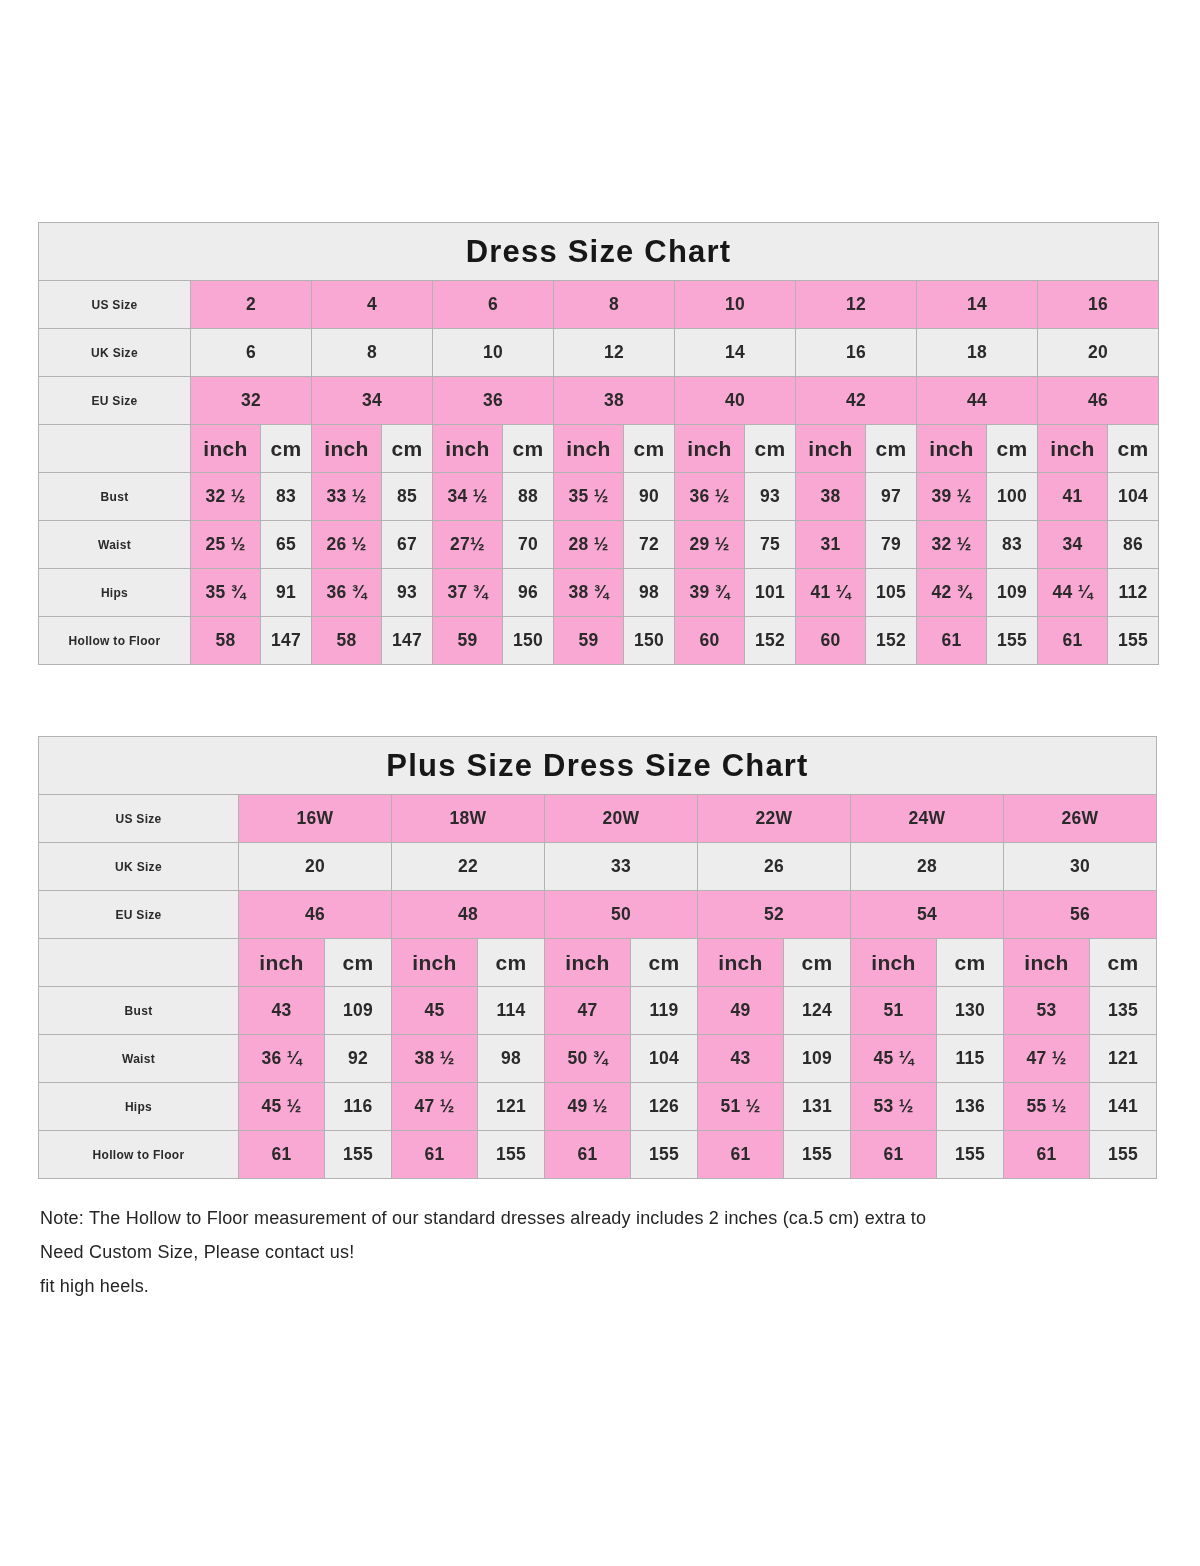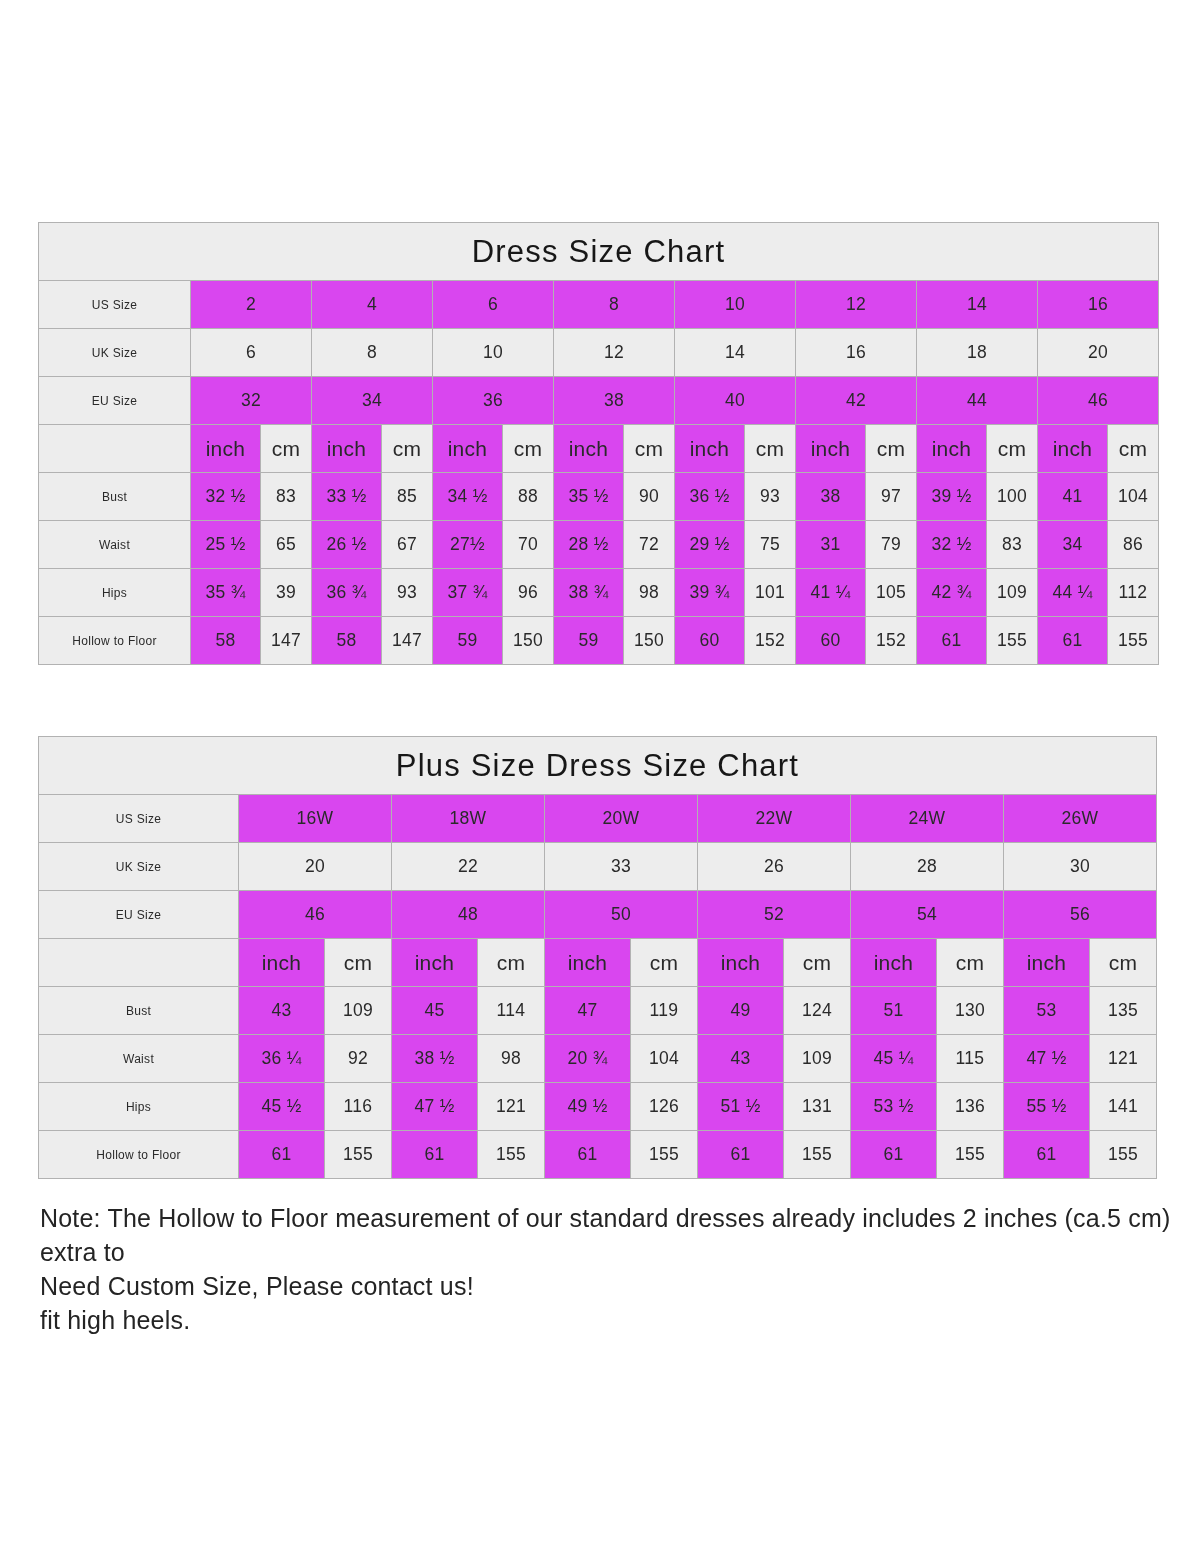--- a/index.html
+++ b/index.html
@@ -14,21 +14,22 @@
   }
   .page {
     position: relative;
     width: 1200px;
     height: 1566px;
   }
   table.chart {
     border-collapse: collapse;
     table-layout: fixed;
     margin-left: 38px;
-    background: #d946ef;
+    background: #f9a8d4;
+    font-weight: bold;
   }
   table.chart.first { margin-top: 222px; }
   table.chart.second { margin-top: 71px; padding-left: 46px; }
   table.chart td {
     border: 1px solid #b2b2b2;
     height: 47px;
     padding: 0 2px;
     text-align: center;
     vertical-align: middle;
     font-size: 17.5px;
@@ -46,21 +47,21 @@
   }
   table.chart td.lbl {
     background: #ededed;
     font-size: 12px;
     margin-top: 40px;
   }
   table.chart td.shaded { background: #ededed; }
   table.chart td.unit { font-size: 21px; }
   .note {
     margin: 22px 0 0 40px;
-    font-size: 25px;
+    font-size: 18px;
     line-height: 34px;
     color: #242424;
     letter-spacing: 0.2px;
   }
 </style>
 </head>
 <body>
 
 <div class="page">
 
@@ -176,21 +177,21 @@
           <td>31</td>
           <td class="shaded">79</td>
           <td>32 ½</td>
           <td class="shaded">83</td>
           <td>34</td>
           <td class="shaded">86</td>
         </tr>
         <tr>
           <td class="lbl">Hips</td>
           <td>35 ¾</td>
-          <td class="shaded">39</td>
+          <td class="shaded">91</td>
           <td>36 ¾</td>
           <td class="shaded">93</td>
           <td>37 ¾</td>
           <td class="shaded">96</td>
           <td>38 ¾</td>
           <td class="shaded">98</td>
           <td>39 ¾</td>
           <td class="shaded">101</td>
           <td>41 ¼</td>
           <td class="shaded">105</td>
@@ -299,21 +300,21 @@
           <td class="shaded">130</td>
           <td>53</td>
           <td class="shaded">135</td>
         </tr>
         <tr>
           <td class="lbl">Waist</td>
           <td>36 ¼</td>
           <td class="shaded">92</td>
           <td>38 ½</td>
           <td class="shaded">98</td>
-          <td>20 ¾</td>
+          <td>50 ¾</td>
           <td class="shaded">104</td>
           <td>43</td>
           <td class="shaded">109</td>
           <td>45 ¼</td>
           <td class="shaded">115</td>
           <td>47 ½</td>
           <td class="shaded">121</td>
         </tr>
         <tr>
           <td class="lbl">Hips</td>

